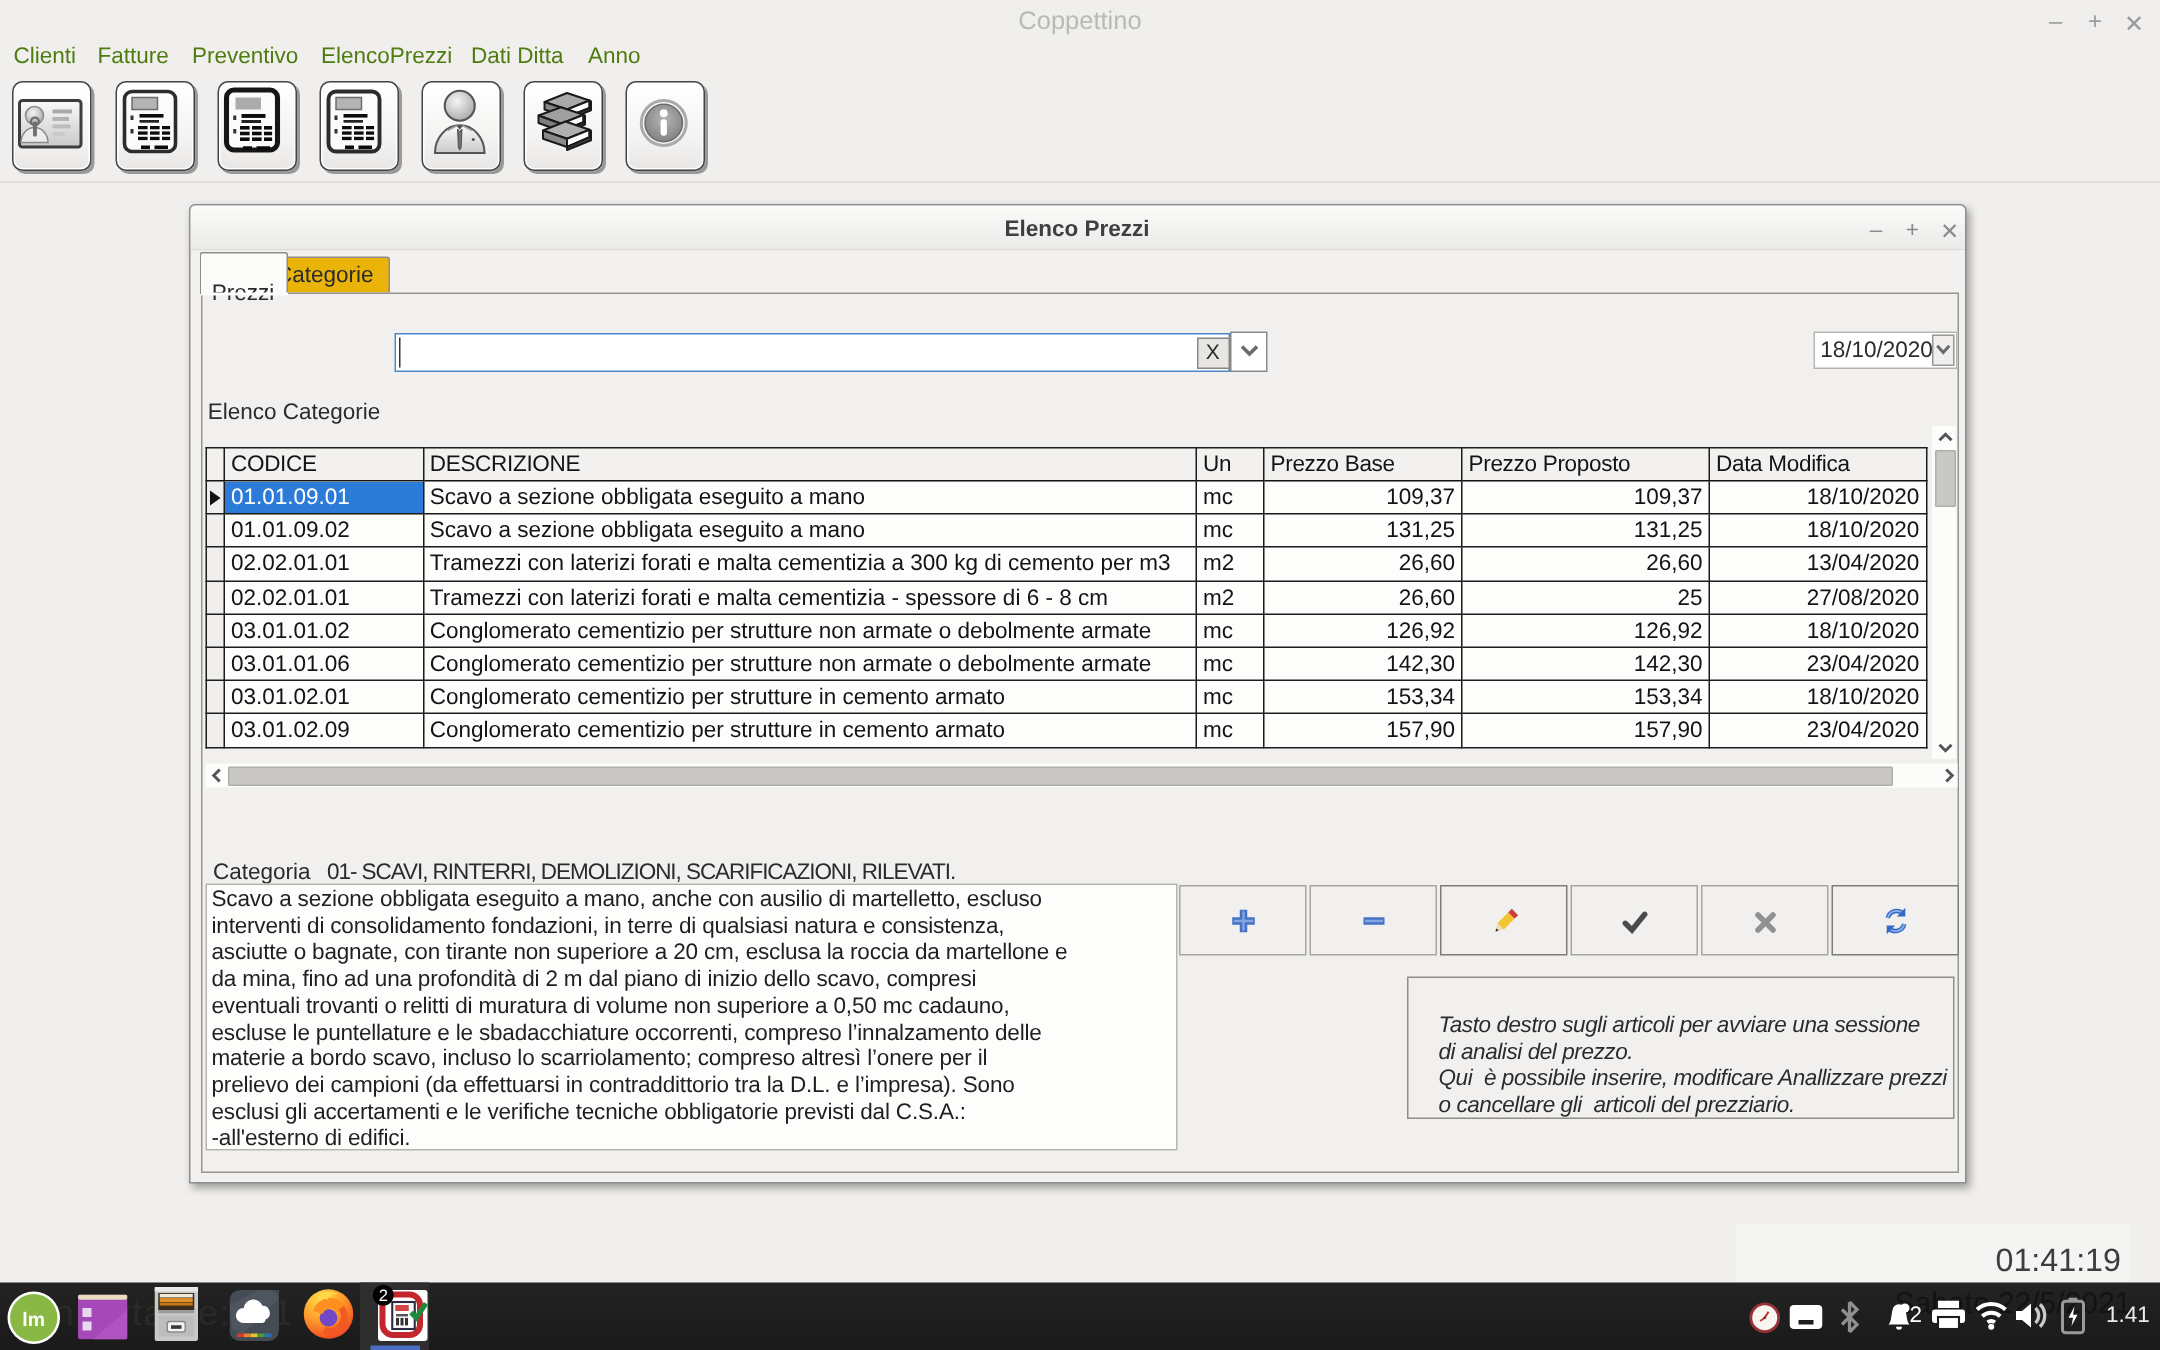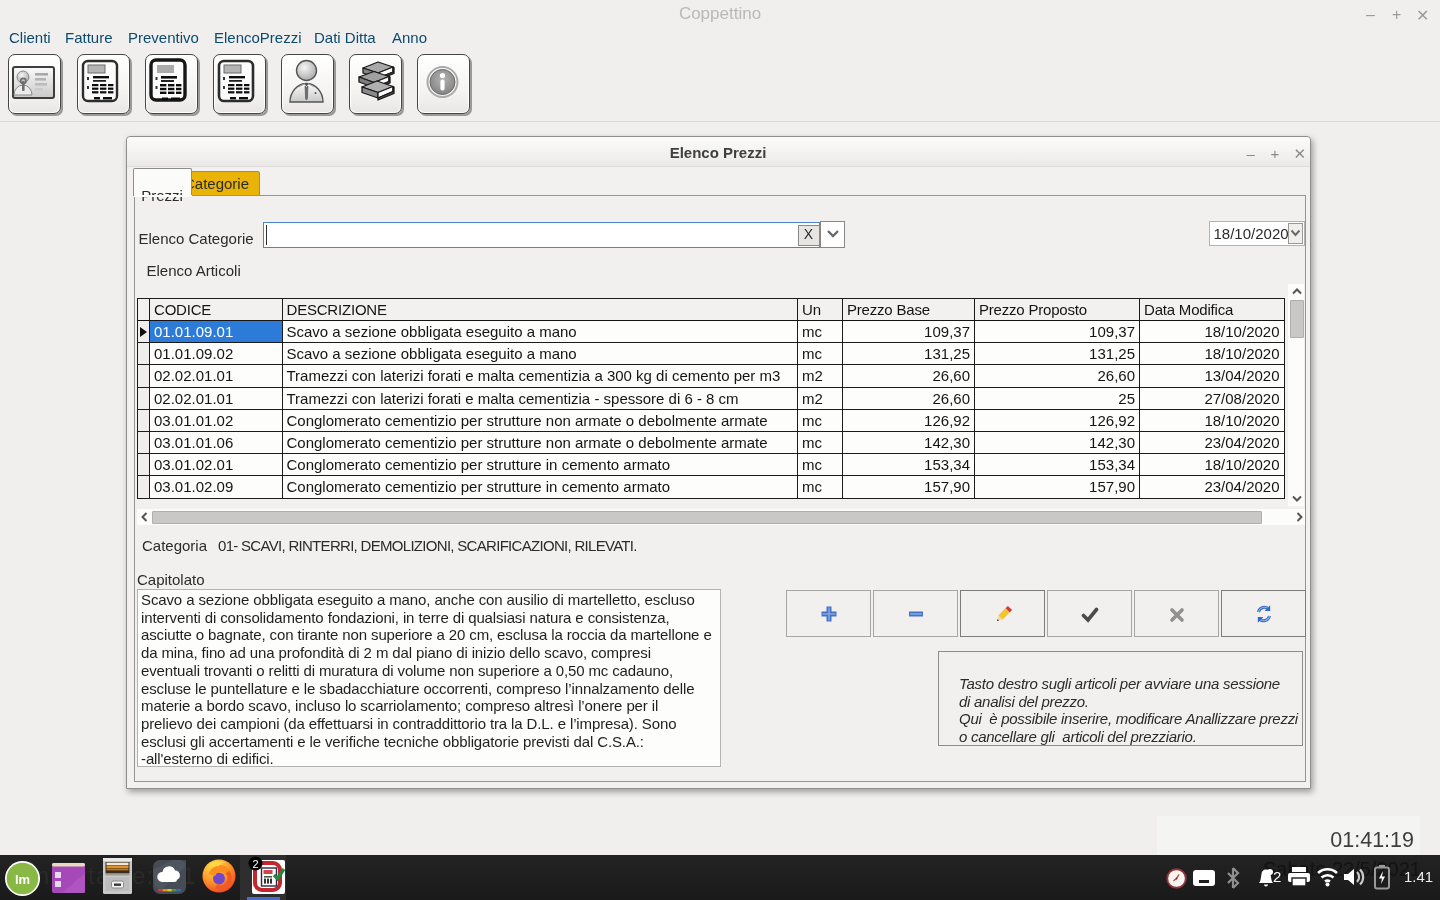--- a/index.html
+++ b/index.html
@@ -1,54 +1,54 @@
 <!DOCTYPE html>
 <html><head>
 <meta charset="utf-8">
 <style>
 * { margin:0; padding:0; box-sizing:border-box; }
 html,body { width:1440px; height:900px; overflow:hidden; }
 body { font-family:"Liberation Sans", sans-serif; background:#f0efed; position:relative; }
 .abs { position:absolute; }
 #apptitle { left:0; top:4px; width:1440px; text-align:center; font-size:17px; color:#b9b9b7; }
 .wctl { top:6px; color:#9b9b9b; font-size:16px; }
-#menubar { left:0; top:28px; width:1440px; height:22px; font-size:15px; color:#0c4a6e; }
+#menubar { left:0; top:28px; width:1440px; height:22px; font-size:15px; color:#4d7c0f; }
 .mi { position:absolute; top:1px; }
 
 .tbtn { position:absolute; top:54px; width:53px; height:60px; background:linear-gradient(#ffffff,#f4f3f1 65%,#e8e7e5); border:1.8px solid #454545; border-radius:7px; box-shadow:2px 2px 0 rgba(70,70,70,.5), inset 0 0 0 1px #fff; }
 #tbsep { left:0; top:121px; width:1440px; height:1px; background:#dbdad8; }
 
 #dlg { left:125.5px; top:135.5px; width:1185px; height:653px; background:#f2f1ef; border:1px solid #8e8e8e; border-radius:4px 4px 0 0; box-shadow:2px 3px 6px rgba(0,0,0,.35); }
 #dlgtitle { left:0; top:0; width:100%; height:30px; background:linear-gradient(#fbfbfa,#ebeae8); border-radius:4px 4px 0 0; border-bottom:1px solid #dddcda;}
 #dlgtitle span.t { position:absolute; left:0; width:100%; text-align:center; top:7px; font-size:15px; font-weight:bold; color:#3f3f3f; }
 .dctl { position:absolute; top:8px; color:#8a8a8a; font-size:15px; }
 .tab { position:absolute; font-size:15px; color:#2b2b2b; text-align:center; }
 #tab1 { left:6px; top:31px; width:59px; height:28px; background:#fbfbfa; border:1px solid #8f8d8a; border-bottom:none; border-radius:2px 2px 0 0; padding-top:18px; z-index:3;}
 #tab2 { left:47px; top:34px; width:86px; height:25px; background:#eab308; border:1px solid #8f8d8a; border-radius:2px 2px 0 0; padding-top:3px; z-index:1; font-weight:normal;}
 #nbframe { left:7px; top:58px; width:1172.5px; height:587.5px; border:1px solid #979592; background:#f1f0ee; z-index:2;}
-.lbl { position:absolute; font-size:15px; color:#2b2b2b; z-index:10; }
+.lbl { position:absolute; font-size:15px; color:#2b2b2b; z-index:10;margin-top:36px; }
 
 #combo { left:136px; top:85px; width:557px; height:26px; background:#fff; border:1px solid #4a86c8; }
 #comboX { left:671px; top:88px; width:22px; height:21px; background:#e8e6e3; border:1px solid #8a8886; font-size:14px; color:#2b2b2b; text-align:center; }
 #comboDrop { left:693px; top:84px; width:25px; height:27px; background:#fff; border:1px solid #8a8886; }
 #datebox { left:1082px; top:84px; width:96px; height:25px; background:#fff; border:1px solid #b5b3b0; font-size:15px; color:#2b2b2b; }
 
 #tblwrap { left:136.5px; top:283px; width:1147px; z-index:10;margin-top:15px; }
 table { border-collapse:collapse; table-layout:fixed; width:1147px; font-size:15px; color:#141414; }
 td,th { border:1px solid #1c1c1c; overflow:hidden; white-space:nowrap; padding:0 4px; font-weight:normal; text-align:left; }
 th { background:#f2f1ef; border-bottom:1.5px solid #141414; height:22px; letter-spacing:-0.2px; }
 td { background:#fdfdfc; height:22.2px; }
 td.sel { background:#2d7bd8; color:#fff; }
 td.rs { background:#efeeec; padding:0; }
 td.r { text-align:right; }
 
 .sb { position:absolute; background:#fcfcfb; z-index:10; }
 .sbthumb { position:absolute; background:#c9c8c6; border:1px solid #aeaeac; border-radius:1px; z-index:11;}
 
-#capbox { z-index:10; left:137px; top:589px; width:584px; height:178px; background:#fdfdfc; border:1px solid #b5b3b0; font-size:15px; line-height:17.7px; color:#1f1f1f; padding:1px 3px; letter-spacing:-0.12px; white-space:nowrap; overflow:hidden; }
+#capbox { z-index:10; left:137px; top:589px; width:648px; height:178px; background:#fdfdfc; border:1px solid #b5b3b0; font-size:15px; line-height:17.7px; color:#1f1f1f; padding:1px 3px; letter-spacing:-0.12px; white-space:nowrap; overflow:hidden; }
 
 .abtn { position:absolute; z-index:10; top:590px; width:85px; height:47px; background:#f1f0ee; border:1px solid #a8a6a3; }
 #infobox { z-index:10; left:938px; top:651px; width:365px; height:95px; border:1px solid #8f8d8a; font-size:15px; font-style:italic; color:#2b2b2b; padding:12px 0 0 20px; line-height:17.5px; letter-spacing:-0.28px; white-space:nowrap; overflow:hidden;}
 
 
 #taskbar { left:0; top:855px; width:1440px; height:45px; background:linear-gradient(#232323,#1a1a1a); }
 #clockbox { left:1157px; top:816px; width:263px; height:39px; background:#f4f4f2; }
 #clock { left:1157px; top:828px; width:257px; text-align:right; font-size:21.5px; color:#3d3d3d; }
 </style>
 </head>

